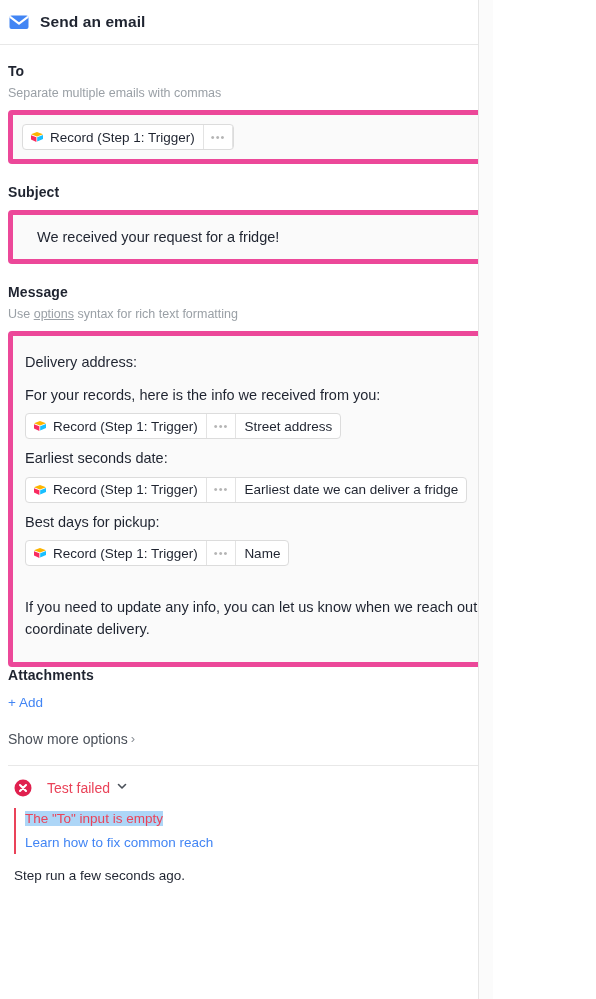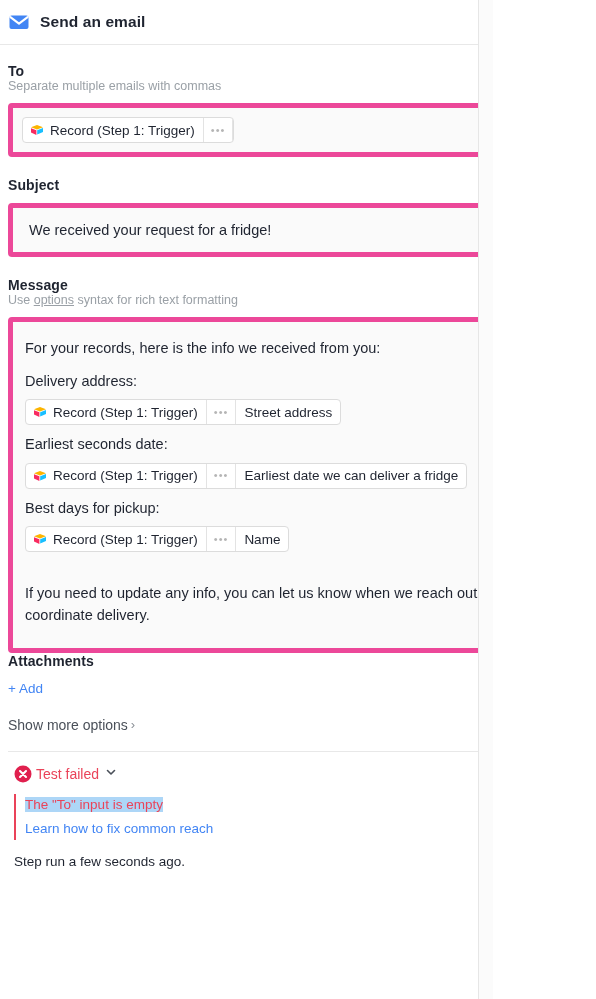--- a/index.html
+++ b/index.html
@@ -72,20 +72,21 @@
 
   .field-label {
     font-size: 14px;
     font-weight: 700;
     color: #1f2430;
     letter-spacing: .1px;
   }
   .field-hint {
     font-size: 12.5px;
     color: #9aa0a6;
+    margin-top: 7px;
   }
   .field-hint u { text-decoration: underline; }
 
   
   .input-box {
     position: relative;
     background: #fafafa;
     border: 5px solid #ec4899;
     border-radius: 4px;
     min-height: 30px;
@@ -143,21 +144,21 @@
     margin-top: 10px;
     padding: 9px 40px 9px 9px;
     min-height: 48px;
     display: flex;
     align-items: center;
   }
 
   
   .subject-box {
     margin-top: 10px;
-    padding: 12px 40px 12px 16px;
+    padding: 12px 40px 12px 24px;
     min-height: 54px;
     display: flex;
     align-items: center;
     font-size: 14.5px;
     color: #1f2430;
   }
 
   
   .message-box {
     margin-top: 10px;
@@ -204,21 +205,21 @@
     height: 1px;
     background: #e8e8e8;
   }
   .test-row {
     display: flex;
     align-items: center;
     padding: 13px 6px 0 6px;
   }
   .err-icon { width: 18px; height: 18px; flex: 0 0 auto; }
   .test-status {
-    margin-left: 4px;
+    margin-left: 15px;
     font-size: 14px;
     color: #ea4359;
     font-weight: 400;
   }
   .status-caret {
     margin-left: 6px;
     color: #4a5059;
     font-size: 12px;
     cursor: pointer;
   }
@@ -324,23 +325,23 @@
         <span>Use </span><u>options</u><span> syntax for rich text formatting</span>
       </div>
 
       <div class="input-box message-box">
         <span class="plus-btn" style="top:27px">
           <svg width="13" height="13" viewBox="0 0 13 13">
             <path d="M6.5 2 V11 M2 6.5 H11" stroke="#ffffff" stroke-width="2.1" stroke-linecap="round"></path>
           </svg>
         </span>
 
+        <div class="msg-line">Delivery address:</div>
+
         <div class="msg-line">For your records, here is the info we received from you:</div>
-
-        <div class="msg-line">Delivery address:</div>
         <div class="msg-token-row">
           <span class="token">
             <span class="token-seg source">
               <span class="at-icon">
                 <svg width="14" height="14" viewBox="0 0 14 14">
                   <path d="M1 4.3 L7 2.1 L13 4.3 L7 6.5 Z" fill="#fcb400"></path>
                   <path d="M1 5.2 L6.4 7.3 L6.4 11.9 L1 9.4 Z" fill="#f82b60"></path>
                   <path d="M7.2 7.3 L13 5.0 L13 9.0 L7.2 11.6 Z" fill="#18bfff"></path>
                 </svg>
               </span>

